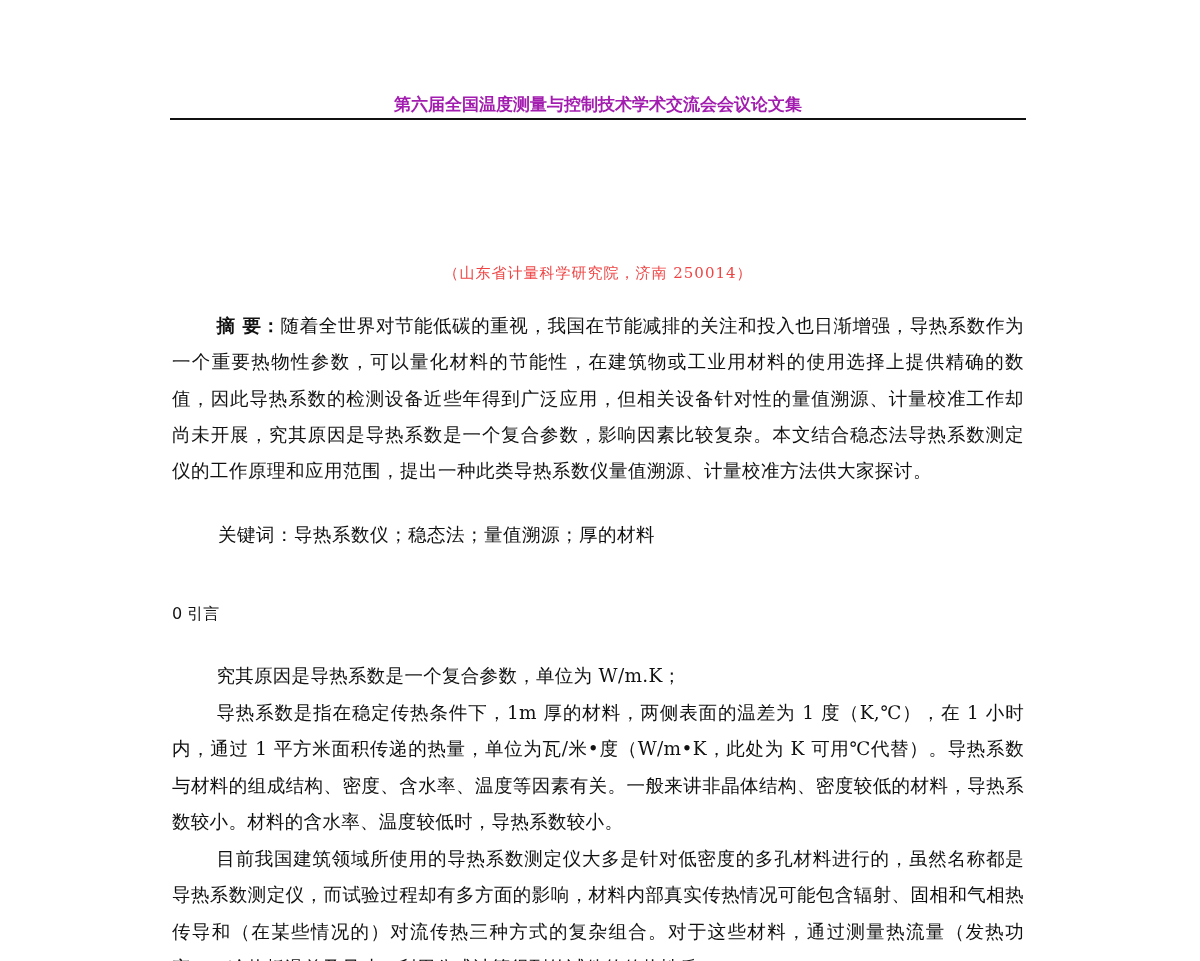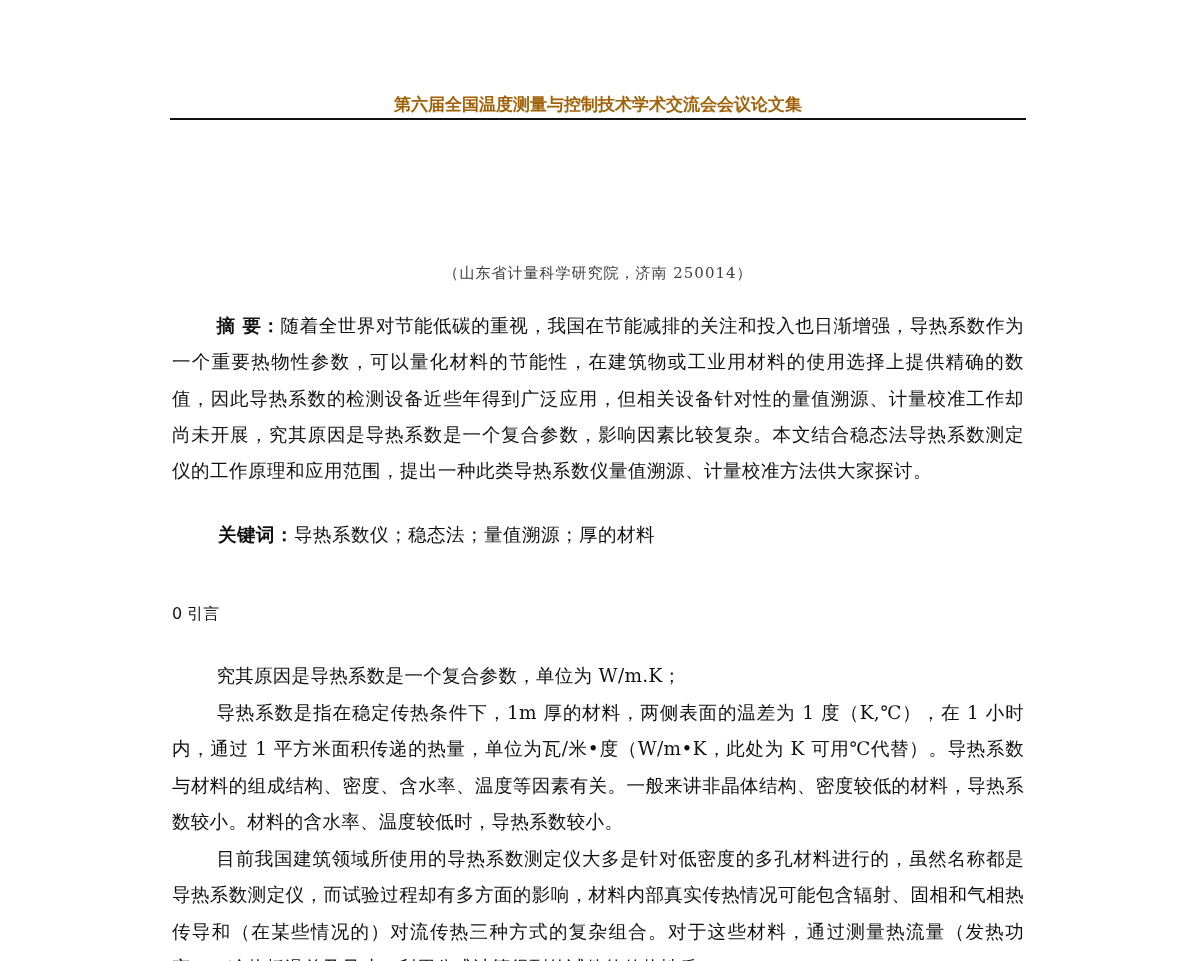--- a/index.html
+++ b/index.html
@@ -1,26 +1,26 @@
 <!DOCTYPE html>
 <html><head>
 <meta charset="utf-8">
 <style>
   html, body { margin: 0; padding: 0; background: #ffffff; }
   body { width: 1200px; height: 961px; overflow: hidden; position: relative; color: #111; font-family: "DejaVu Serif", serif; }
   .page { position: absolute; left: 0; top: 0; width: 1200px; height: 961px; }
-  .running-head { position: absolute; left: 170px; width: 856px; top: 93px; text-align: center; font-family: Liberation Sans, sans-serif; font-size: 17px; font-weight: bold; letter-spacing: 0px; color: #a16207; }
+  .running-head { position: absolute; left: 170px; width: 856px; top: 93px; text-align: center; font-family: Liberation Sans, sans-serif; font-size: 17px; font-weight: bold; letter-spacing: 0px; color: #a21caf; }
   .head-rule { position: absolute; left: 170px; width: 856px; top: 118px; height: 2px; background: #111; }
   .title { position: absolute; left: 170px; width: 856px; top: 163px; text-align: center; font-family: "DejaVu Sans", sans-serif; font-size: 33px; font-weight: bold; color: #111; letter-spacing: 1px; }
   .authors { position: absolute; left: 170px; width: 856px; top: 232px; text-align: center; font-size: 20px; color: #111; }
-  .affil { position: absolute; left: 170px; width: 856px; top: 264px; text-align: center; font-size: 15px; color: #404040; letter-spacing: 1px; }
+  .affil { position: absolute; left: 170px; width: 856px; top: 264px; text-align: center; font-size: 15px; color: #ef4444; letter-spacing: 1px; }
   .abstract { position: absolute; left: 172px; width: 852px; top: 308px; font-size: 18.5px; line-height: 36.3px; text-align: justify; text-indent: 2.4em; letter-spacing: 0.5px; }
   .abstract .lbl { font-family: "DejaVu Sans", sans-serif; font-weight: bold; }
   .keywords { position: absolute; left: 218px; top: 522px; font-size: 18.5px; letter-spacing: 0.5px; }
-  .keywords .lbl { font-family: "DejaVu Sans", sans-serif; font-weight: bold; }
+  .keywords .lbl { font-family: "DejaVu Sans", sans-serif; font-weight: normal; }
   .section { position: absolute; left: 172px; top: 604px; font-family: "DejaVu Sans", sans-serif; font-size: 16px; }
   .body-text { position: absolute; left: 172px; width: 852px; top: 658px; font-size: 18.5px; line-height: 36.5px; text-align: justify; letter-spacing: 0.3px; }
   .body-text p { margin: 0; text-indent: 2.4em; }
 </style>
 </head>
 <body>
 
 <div class="page">
   <div class="running-head">第六届全国温度测量与控制技术学术交流会会议论文集</div>
   <div class="head-rule"></div>

